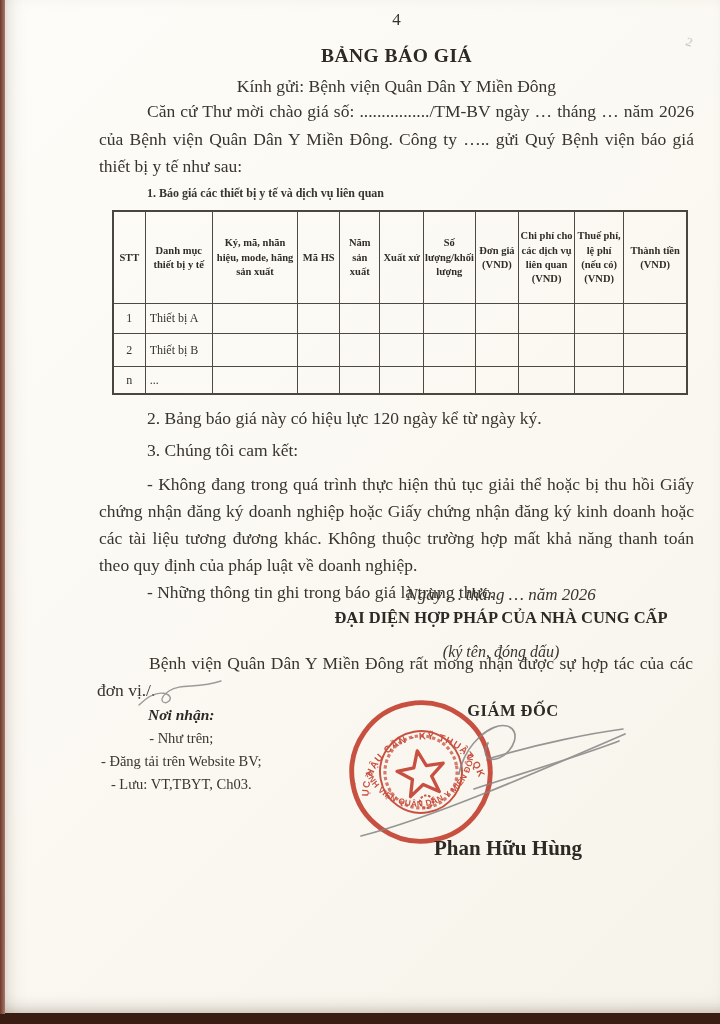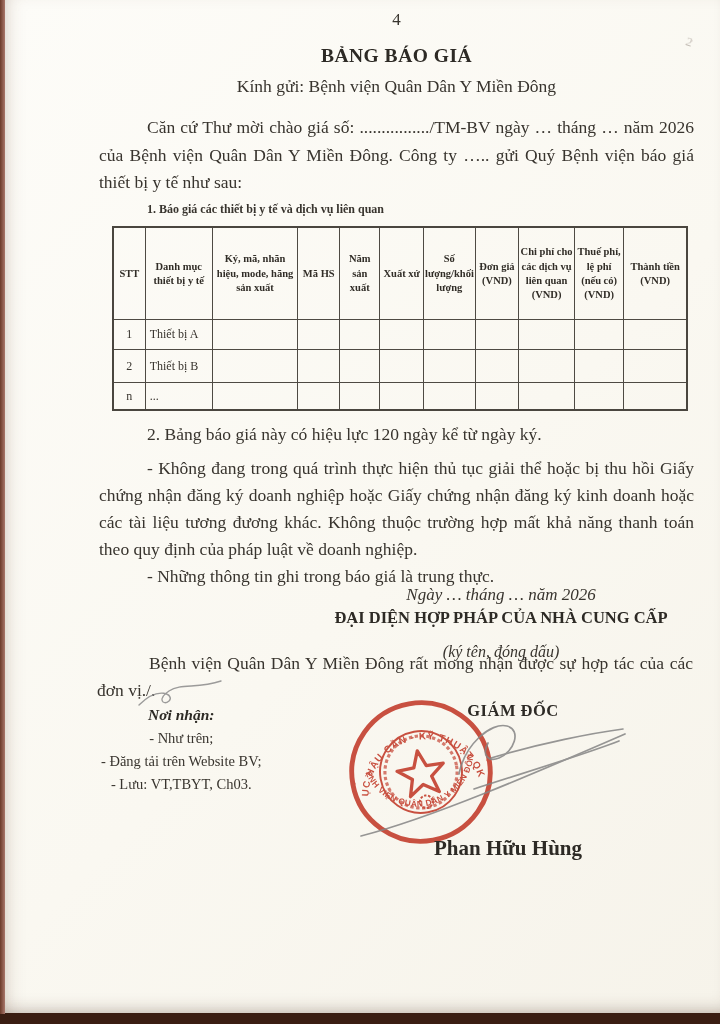--- a/index.html
+++ b/index.html
@@ -21,21 +21,21 @@
     box-shadow:inset 12px 0 22px -16px rgba(90,50,30,.35), inset 0 -14px 20px -16px rgba(60,30,15,.4);
   }
   .content { padding:0 26px 0 94px; }
   .pagenum { text-align:center; margin-top:10px; font-size:17px; }
   .corner-mark {
     position:absolute; right:28px; top:34px; font-size:13px;
     color:rgba(110,95,85,.4); transform:rotate(18deg); filter:blur(.4px);
   }
   .title { text-align:center; margin-top:15px; font-size:19.5px; font-weight:bold; letter-spacing:.5px; color:#2d2a25; }
   .recipient { text-align:center; margin-top:9px; font-size:17.5px; }
-  .intro { margin-top:17px; font-size:17.5px; line-height:1.58; text-align:justify; text-indent:48px; }
+  .intro { margin-top:1px; font-size:17.5px; line-height:1.58; text-align:justify; text-indent:48px; }
   .s-head { margin-top:5px; font-size:12px; text-indent:48px;font-weight:bold; }
 
   table.quote {
     margin-top:9px; margin-left:13px;
     border-collapse:collapse; table-layout:fixed; width:576px;
     border:2px solid #4a463f;
   }
   table.quote th, table.quote td {
     border:1.5px solid #4e4a43;
     vertical-align:middle; overflow:hidden;
@@ -150,20 +150,21 @@
         <td></td>
         <td></td>
         <td></td>
         <td></td>
         <td></td>
       </tr>
     </tbody>
       </table>
 
     <div class="s2">2. Bảng báo giá này có hiệu lực 120 ngày kể từ ngày ký.</div>
+    <div class="s3">3. Chúng tôi cam kết:</div>
     <p class="commit">- Không đang trong quá trình thực hiện thủ tục giải thể hoặc bị thu hồi Giấy chứng nhận đăng ký doanh nghiệp hoặc Giấy chứng nhận đăng ký kinh doanh hoặc các tài liệu tương đương khác. Không thuộc trường hợp mất khả năng thanh toán theo quy định của pháp luật về doanh nghiệp.</p>
     <div class="commit-line">- Những thông tin ghi trong báo giá là trung thực.</div>
   </div>
 
   <div class="sign-head">
     <div class="sign-date">Ngày … tháng … năm 2026</div>
     <div class="sign-rep">ĐẠI DIỆN HỢP PHÁP CỦA NHÀ CUNG CẤP</div>
     <div class="sign-note">(ký tên, đóng dấu)</div>
   </div>
 

